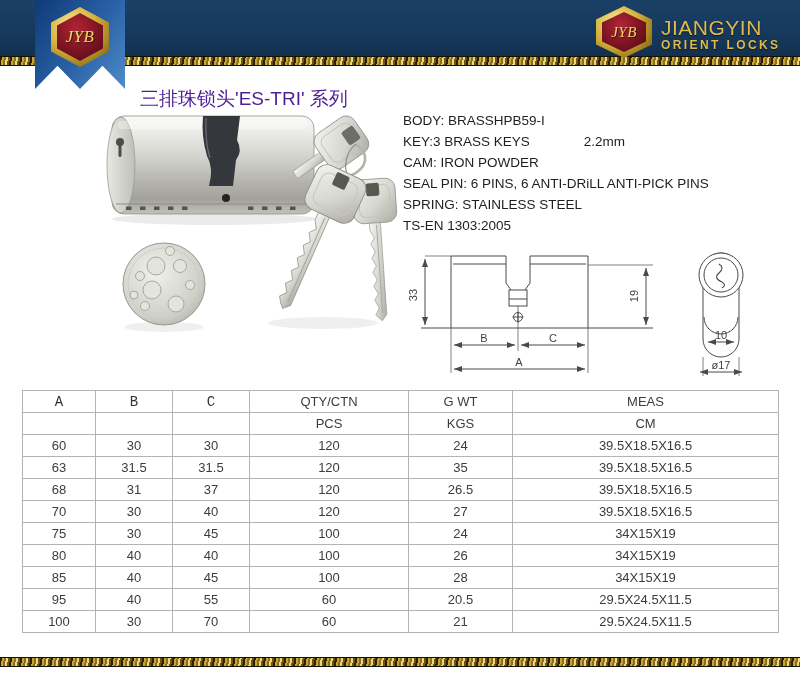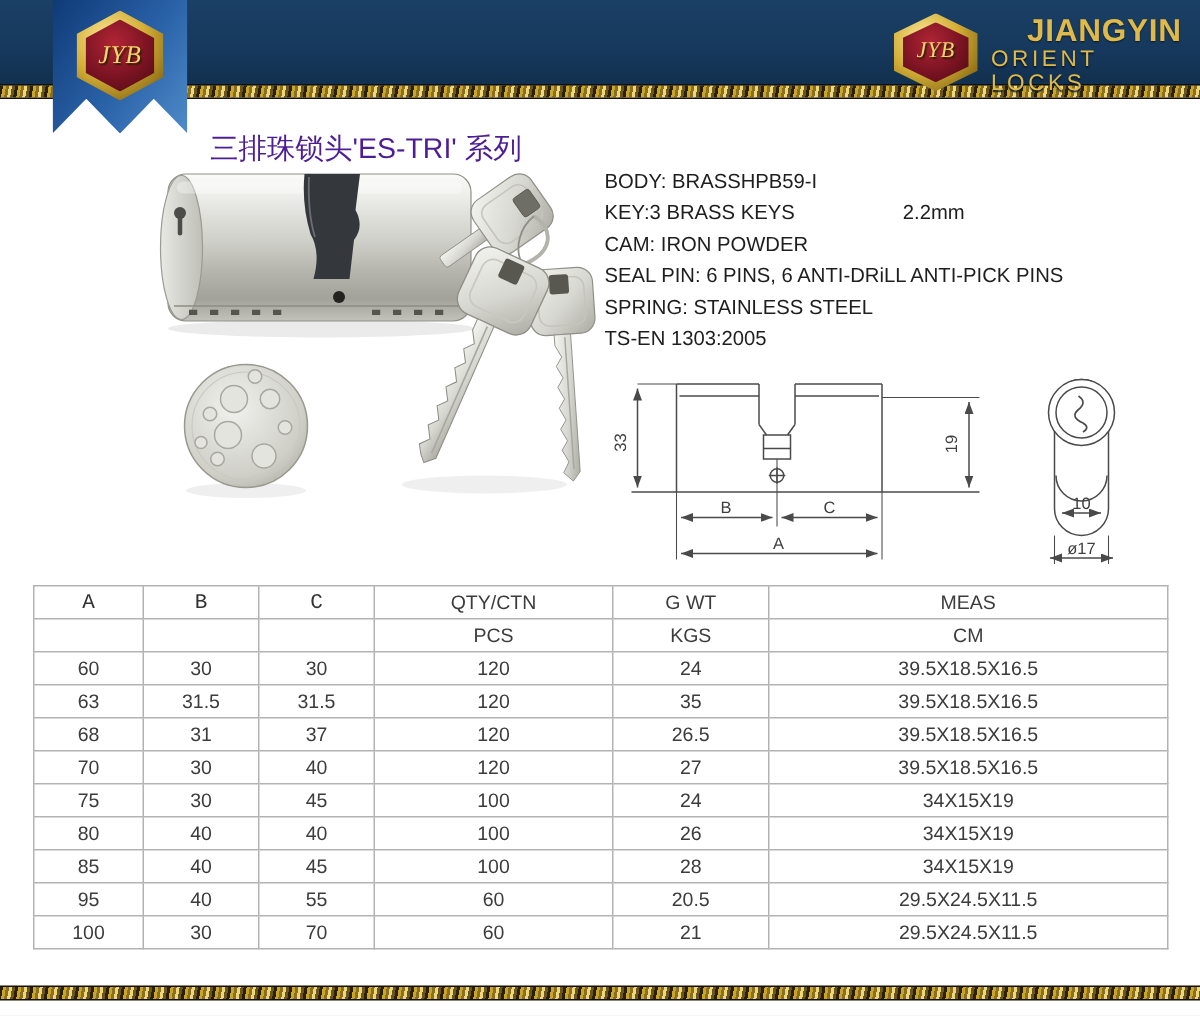--- a/index.html
+++ b/index.html
@@ -27,31 +27,31 @@
     clip-path:polygon(50% 0,100% 26%,100% 74%,50% 100%,0 74%,0 26%);
     background:radial-gradient(circle at 42% 32%, #b02535, #7a1322 55%, #4d0a14); }
   .hex-label { position:relative; z-index:2; font-family:"Liberation Serif", serif;
     font-weight:normal; font-style:italic; font-size:17px; color:#f3d56a;
     text-shadow:1px 1px 1px #2e1e00; letter-spacing:0.5px; }
 
   .brand { position:absolute; left:596px; top:6px; display:flex; align-items:center; gap:9px; }
   .brand .hex { margin-top:0; width:56px; height:52px; }
   .brand .hex .hex-label { font-size:15px; }
   .brand-text { display:flex; flex-direction:column; line-height:1.05; padding-top:4px; }
-  .brand-name { font-size:21px; font-weight:bold; color:#dfb94a; letter-spacing:0.5px;
-    text-shadow:0 1px 1px #0a1a2e;margin-left:24px; }
-  .brand-sub { font-size:15px; font-weight:normal; color:#dfb94a; letter-spacing:2.4px;
+  .brand-name { font-size:21px; font-weight:normal; color:#dfb94a; letter-spacing:0.5px;
+    text-shadow:0 1px 1px #0a1a2e; }
+  .brand-sub { font-size:12px; font-weight:bold; color:#dfb94a; letter-spacing:2.4px;
     text-shadow:0 1px 1px #0a1a2e; }
 
   
   .series-title { position:absolute; left:140px; top:86px; font-size:19px; color:#4c1d95; font-weight:500; }
 
   .specs { position:absolute; left:403px; top:110px; width:392px; font-size:13.5px; color:#1e1e1e; }
   .specs .line { height:21px; line-height:21px; white-space:nowrap; }
-  .specs .key-extra { margin-left:72px; }
+  .specs .key-extra { margin-left:54px; }
 
   
   .photo { position:absolute; left:98px; top:108px; }
   .drawing { position:absolute; left:403px; top:233px; }
 
   
   table.spec { position:absolute; left:22px; top:390px; width:756px;
     border-collapse:collapse; table-layout:fixed; }
   table.spec td { border:1px solid #b3b3b3; height:22px; padding:0;
     text-align:center; vertical-align:middle; font-size:13px; color:#3c3c3c; }

